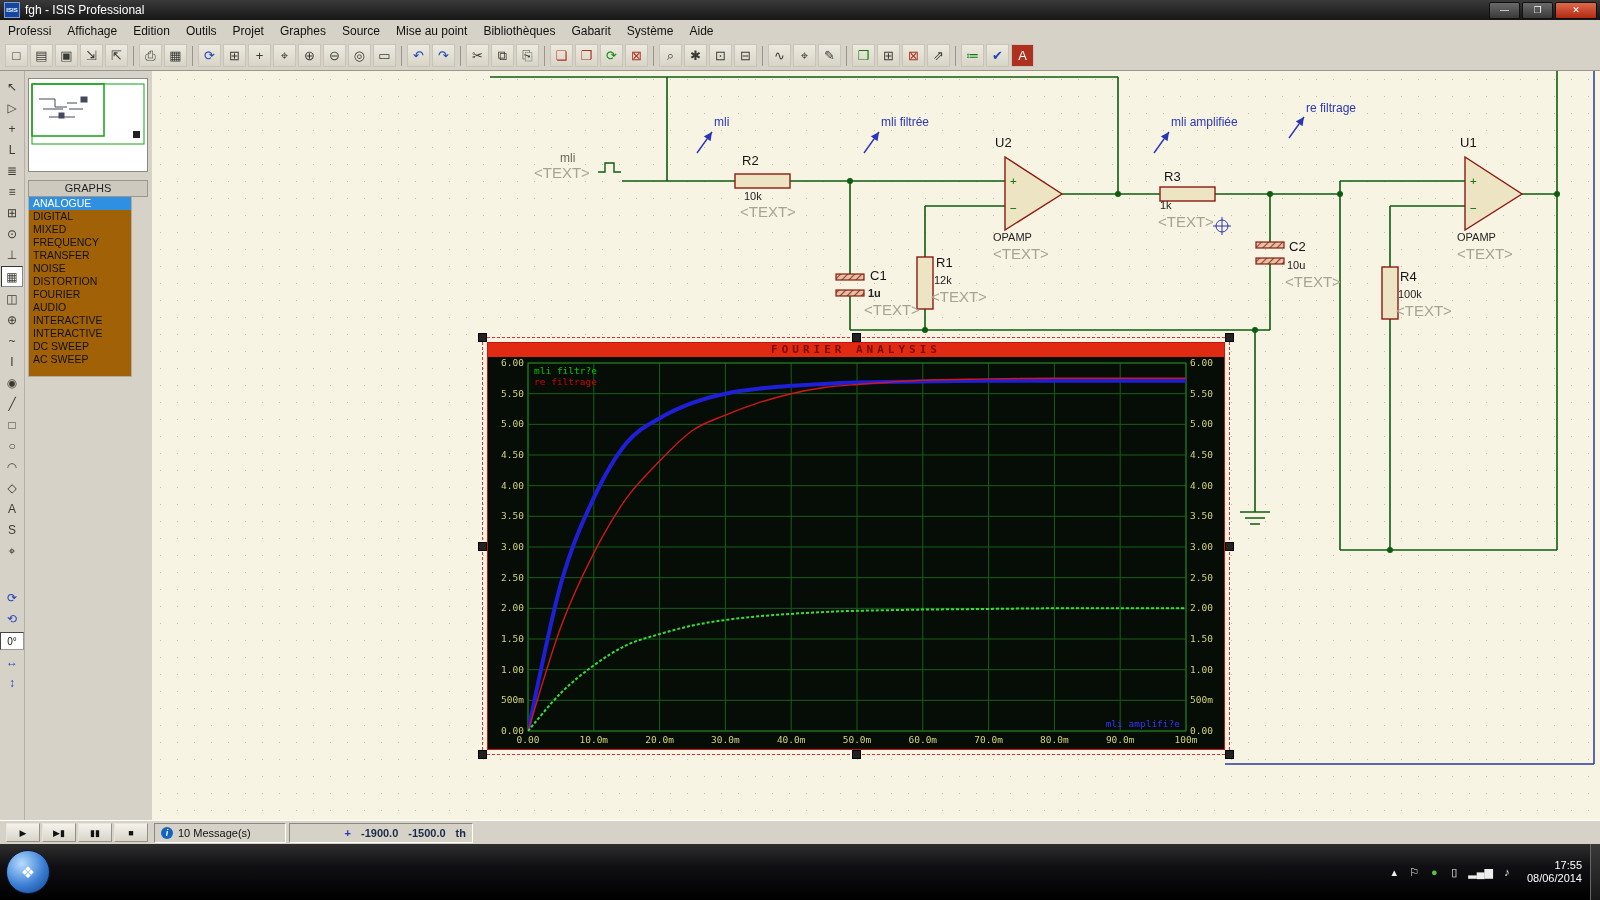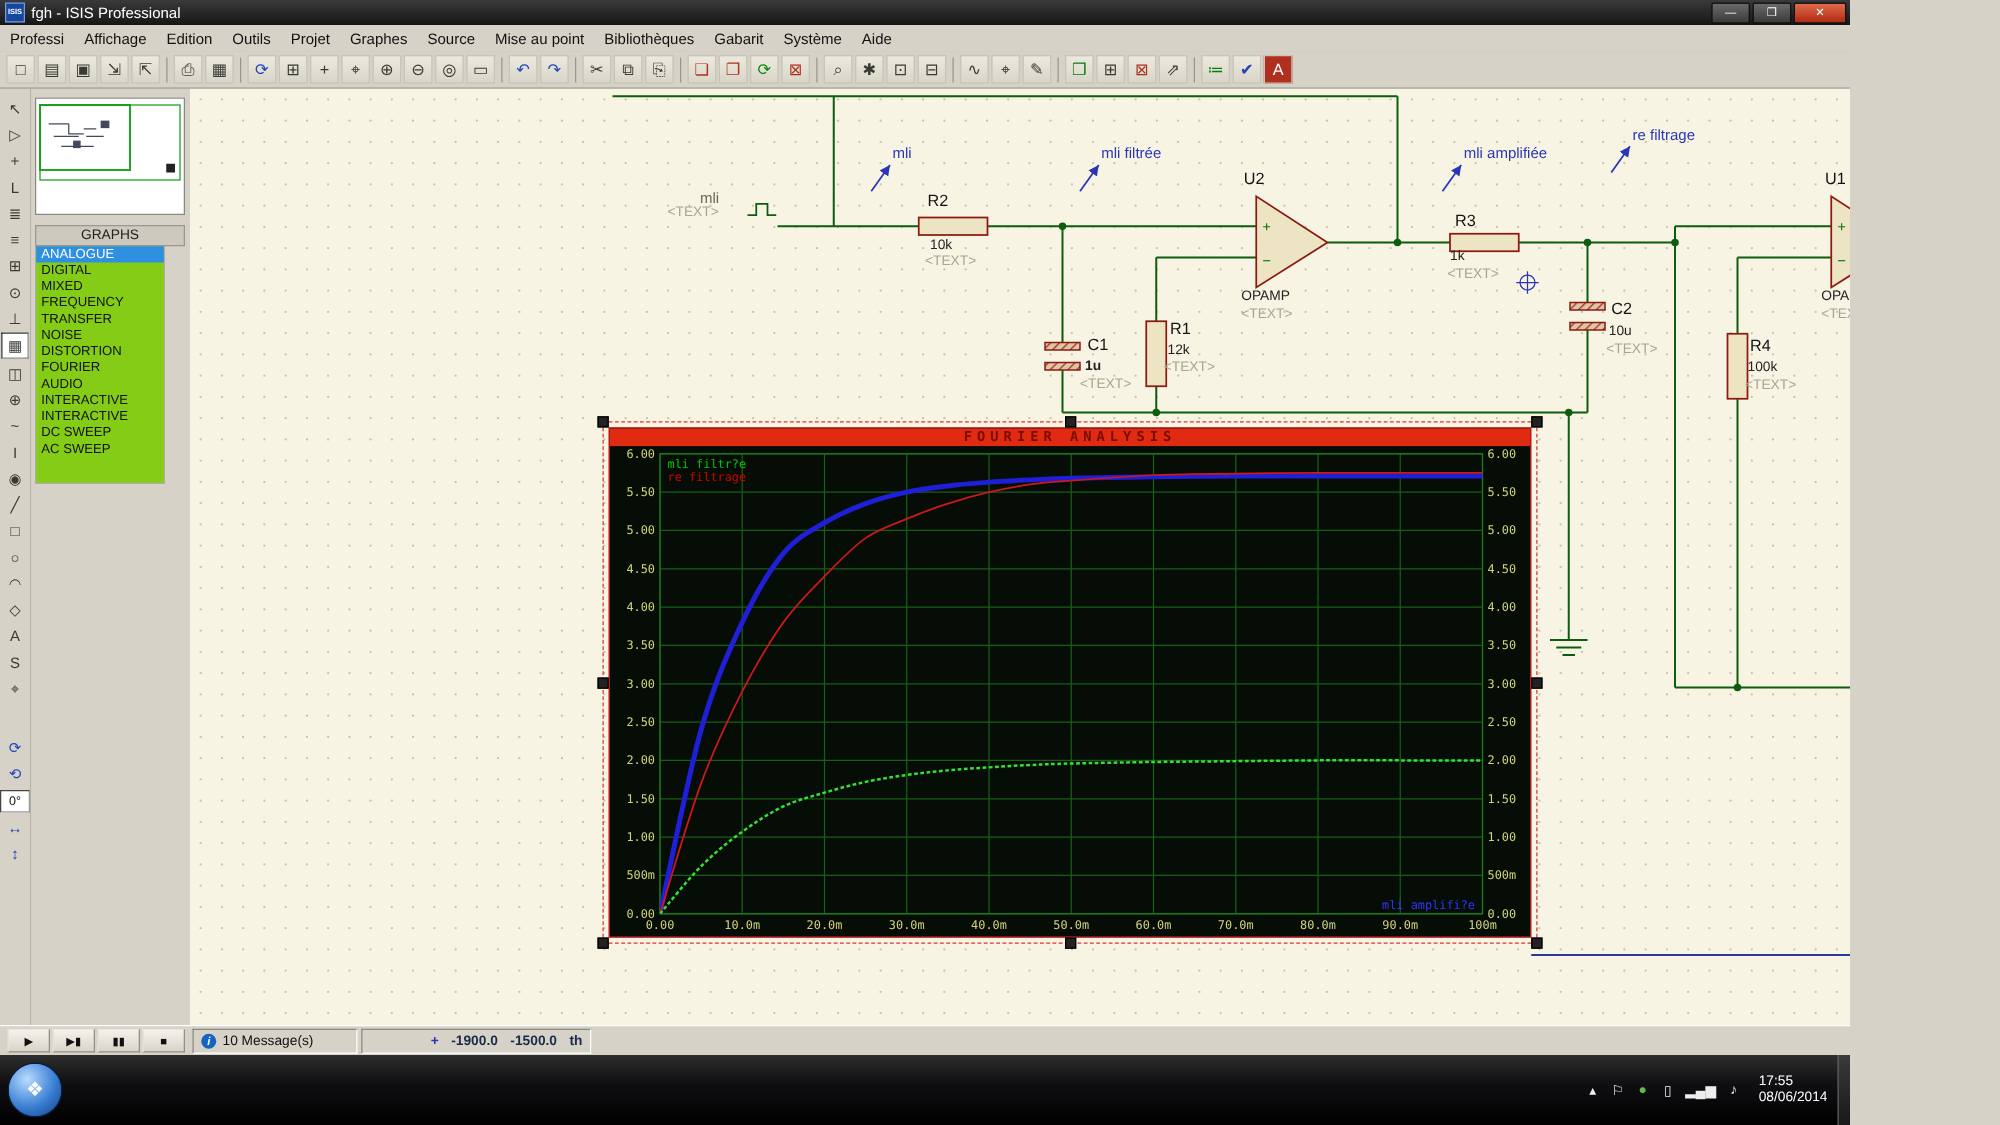--- a/index.html
+++ b/index.html
@@ -1,17 +1,17 @@
 <!DOCTYPE html>
 <html><head>
 <meta charset="utf-8">
 <style>
   html,body{margin:0;padding:0;width:1600px;height:900px;overflow:hidden;
     font-family:"Liberation Sans",sans-serif;background:#d6d2c7;}
-  .screen{position:relative;width:1480px;height:900px;}
+  .screen{position:relative;width:1600px;height:900px;}
 
   
   .titlebar{position:absolute;left:0;top:0;width:100%;height:20px;
     background:linear-gradient(#3a3a3a,#161616);display:flex;align-items:center;color:#fff;}
   .app-icon{width:14px;height:14px;margin:0 5px 0 4px;background:#1546a0;border:1px solid #7a9ad0;
     display:inline-flex;align-items:center;justify-content:center;color:#fff;font-size:6px;font-weight:bold;}
   .title-text{font-size:12px;}
   .win-buttons{margin-left:auto;display:flex;gap:2px;padding-right:3px;}
   .wbtn{width:29px;height:15px;display:flex;align-items:center;justify-content:center;
     font-size:9px;color:#fff;background:linear-gradient(#6a6a6a,#3a3a3a);border:1px solid #111;border-radius:2px;}
@@ -34,35 +34,35 @@
     font-size:12px;color:#3a3a34;}
   .titem.active{background:#fff;border:1px inset #888;}
   .angle-box{width:22px;height:16px;margin:2px 0;background:#fff;border:1px inset #999;
     font-size:10px;display:flex;align-items:center;justify-content:center;color:#111;}
 
   
   .sidebar{position:absolute;left:25px;top:71px;width:127px;bottom:80px;background:#d6d2c7;}
   .overview{margin:7px 4px 0 3px;height:92px;background:#fff;border:1px solid #8a8a80;}
   .graphs-header{margin:8px 4px 0 3px;height:15px;background:#cdc9bf;border:1px solid #9a9690;
     text-align:center;font-size:11px;color:#222;line-height:15px;}
-  .graph-list{margin:0 20px 0 3px;background:#84cc16;border:1px solid #b0aca2;border-top:none;padding-bottom:20px;}
+  .graph-list{margin:0 20px 0 3px;background:#a16207;border:1px solid #b0aca2;border-top:none;padding-bottom:10px;}
   .glist-item{font-size:10.5px;color:#111;padding:0 0 0 4px;height:13px;line-height:13px;white-space:nowrap;}
   .glist-item.selected{background:#2f8fe0;color:#fff;}
 
   
   .canvas{position:absolute;left:152px;top:71px;right:0;bottom:80px;overflow:hidden;
     background-color:#f8f4e3;
     background-image:radial-gradient(circle,#c3c0ab 0.9px,transparent 1px);
     background-size:17px 17px;}
   #schematic{position:absolute;left:0;top:0;}
   #label-layer{position:absolute;left:0;top:0;width:100%;height:100%;pointer-events:none;}
   .lb{position:absolute;white-space:nowrap;}
   .lb-ref{font-size:13px;color:#141414;}
   .lb-val{font-size:11px;color:#232323;}
-  .lb-tgray{font-size:11px;color:#a8a494;}
+  .lb-tgray{font-size:15px;color:#a8a494;}
   .lb-blue{font-size:12px;color:#2a35b8;}
   .lb-gray{font-size:12px;color:#6a665a;}
 
   
   .graph-window{position:absolute;left:335px;top:271px;width:738px;height:408px;
     background:#060d06;border:1px solid #cc1111;box-sizing:border-box;}
   .graph-selection{position:absolute;inset:-6px;border:1px dashed #e03030;pointer-events:none;}
   .handle{position:absolute;width:7px;height:7px;background:#222;border:1px solid #000;}
   .h-tl{left:-10px;top:-10px}.h-tm{left:calc(50% - 4px);top:-10px}.h-tr{right:-10px;top:-10px}
   .h-ml{left:-10px;top:calc(50% - 4px)}.h-mr{right:-10px;top:calc(50% - 4px)}
@@ -99,21 +99,21 @@
     background:linear-gradient(rgba(255,255,255,.12),rgba(255,255,255,.03));
     display:flex;align-items:center;padding:0 8px;box-sizing:border-box;}
   .taskbtn.active{background:linear-gradient(rgba(160,200,255,.35),rgba(70,110,160,.25));border-color:#7a8a9a;}
   .tb-label{color:#fff;font-size:12px;margin-left:8px;white-space:nowrap;overflow:hidden;}
   .tb-icon{width:24px;height:24px;flex:none;}
   .tb-icon.firefox{border-radius:50%;background:radial-gradient(circle at 62% 35%,#3b6fb5 0 30%,#e8801a 34% 72%,#b85608 100%);}
   .tb-icon.isis{background:#1546a0;border-radius:3px;color:#fff;font-size:8px;font-weight:bold;
     display:flex;align-items:center;justify-content:center;}
   .tray{margin-left:auto;display:flex;align-items:center;gap:8px;color:#eee;font-size:11px;padding-right:6px;}
   .tray-icon{display:inline-flex;align-items:center;justify-content:center;min-width:12px;}
-  .clock{color:#fff;font-size:11px;text-align:left;line-height:13px;padding:0 8px;}
+  .clock{color:#fff;font-size:11px;text-align:right;line-height:13px;padding:0 8px;}
   .show-desktop{width:9px;height:56px;background:linear-gradient(#3a3a3a,#181818);border-left:1px solid #666;}
 </style>
 </head>
 <body>
 
 <div class="screen">
 
   <div class="titlebar">
     <span class="app-icon">ISIS</span>
     <span class="title-text">fgh - ISIS Professional</span>

